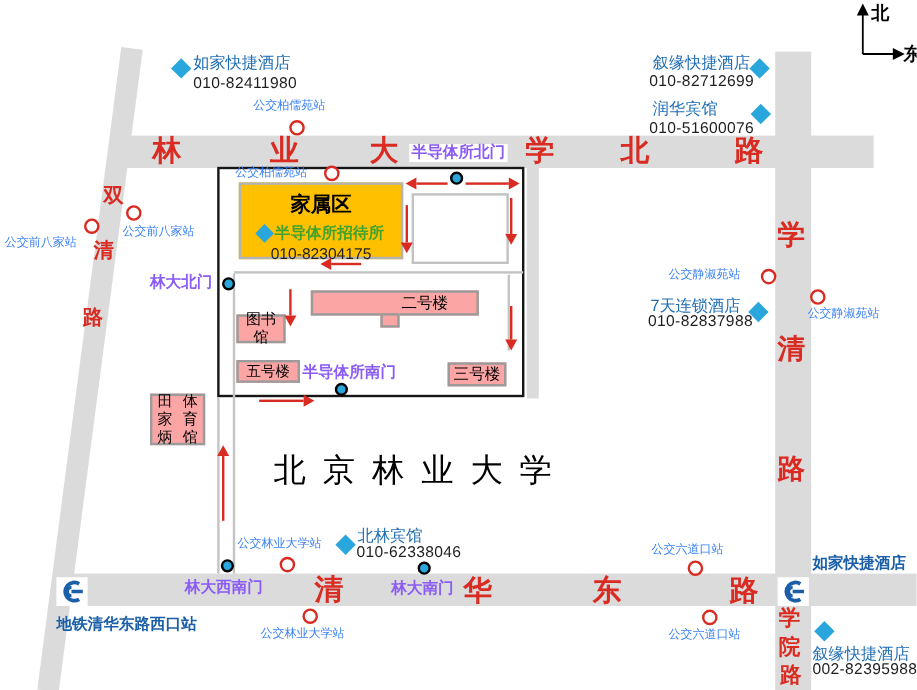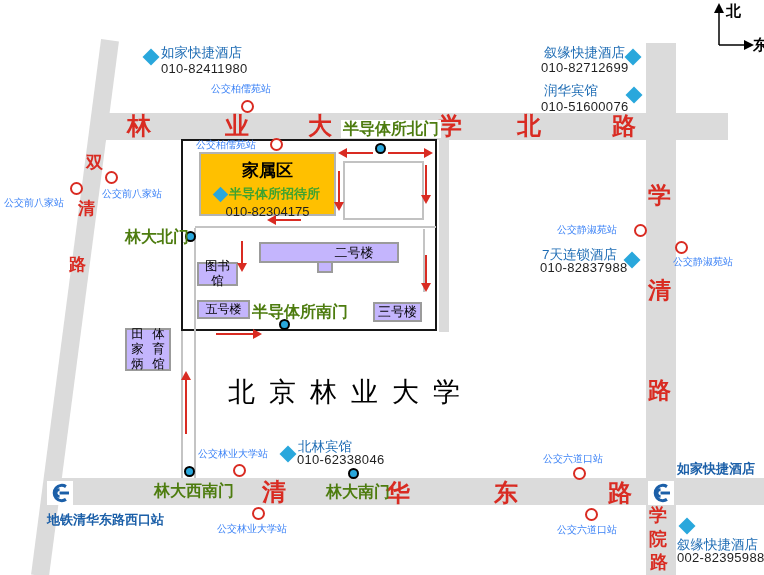--- a/index.html
+++ b/index.html
@@ -4,27 +4,27 @@
 <style>
   html,body{margin:0;padding:0;background:#fff;}
   #map{position:relative;width:764px;height:575px;background:#ffffff;overflow:hidden;
        font-family:"Liberation Sans","DejaVu Sans",sans-serif;}
   .road{position:absolute;background:#dbdbdb;}
   .lbl{position:absolute;white-space:nowrap;line-height:1.15;}
   .rchar{position:absolute;color:#d92b22;font-weight:bold;white-space:nowrap;line-height:1;}
   .stop-lbl{color:#3b82f6;font-size:10px;font-family:Liberation Serif, serif;}
   .stop-dot{position:absolute;width:9px;height:9px;border:2.5px solid #d92b22;border-radius:50%;background:#fff;box-sizing:content-box;}
   .gate-dot{position:absolute;width:7px;height:7px;border:2px solid #000;border-radius:50%;background:#29a7dc;box-sizing:content-box;}
-  .gate-lbl{color:#4d7c0f;font-weight:bold;font-size:16px;}
+  .gate-lbl{color:#8b5cf6;font-weight:bold;font-size:13px;}
   .hotel-name{color:#1e6cb4;font-size:13.5px;}
   .phone{color:#1f1f1f;font-size:13px;letter-spacing:0.3px;}
   .diamond{position:absolute;width:12px;height:12px;background:#29a7dc;transform:rotate(45deg);}
   .subway-lbl{color:#1b5fa8;font-weight:bold;font-size:13px;}
   .subway-box{position:absolute;width:26px;height:24px;background:#fff;display:flex;align-items:center;justify-content:center;}
-  .bldg{position:absolute;background:#c4b5fd;border:2px solid #9b9b9b;box-sizing:border-box;
+  .bldg{position:absolute;background:#fca5a5;border:2px solid #9b9b9b;box-sizing:border-box;
         display:flex;align-items:center;justify-content:center;text-align:center;color:#000;}
   .wall{position:absolute;background:#c4c4c4;}
   .arrow{position:absolute;background:#d92b22;}
   .arrow::after{content:'';position:absolute;width:0;height:0;}
   .ar-right{height:2px;} .ar-left{height:2px;} .ar-up{width:2px;} .ar-down{width:2px;}
   .ar-right::after{left:100%;top:-4px;border-left:9px solid #d92b22;border-top:5px solid transparent;border-bottom:5px solid transparent;}
   .ar-left::after{right:100%;top:-4px;border-right:9px solid #d92b22;border-top:5px solid transparent;border-bottom:5px solid transparent;}
   .ar-down::after{top:100%;left:-4px;border-top:9px solid #d92b22;border-left:5px solid transparent;border-right:5px solid transparent;}
   .ar-up::after{bottom:100%;left:-4px;border-bottom:9px solid #d92b22;border-left:5px solid transparent;border-right:5px solid transparent;}
   #compound{position:absolute;left:181px;top:139px;width:256px;height:192px;border:2px solid #161616;background:#fff;box-sizing:border-box;}

